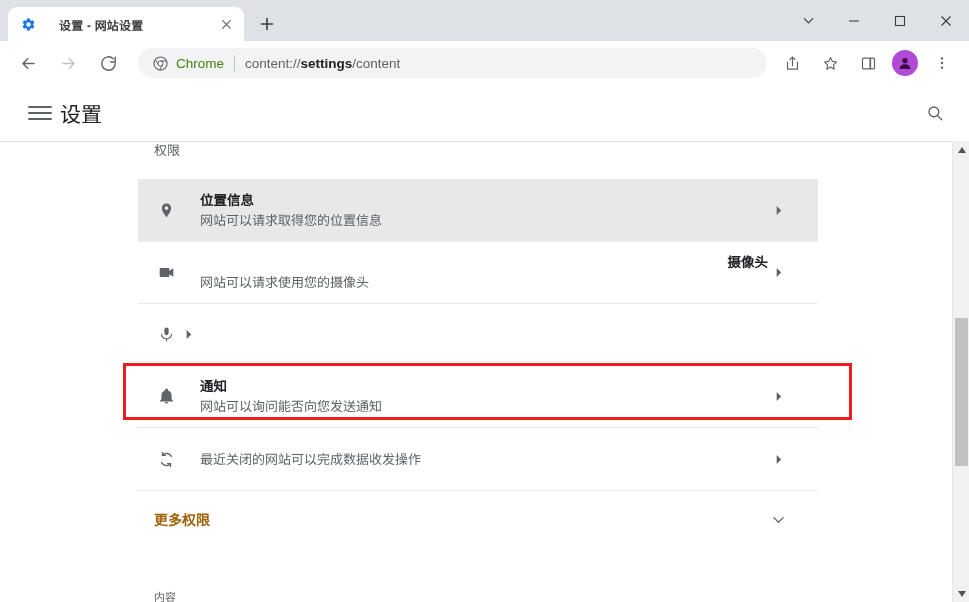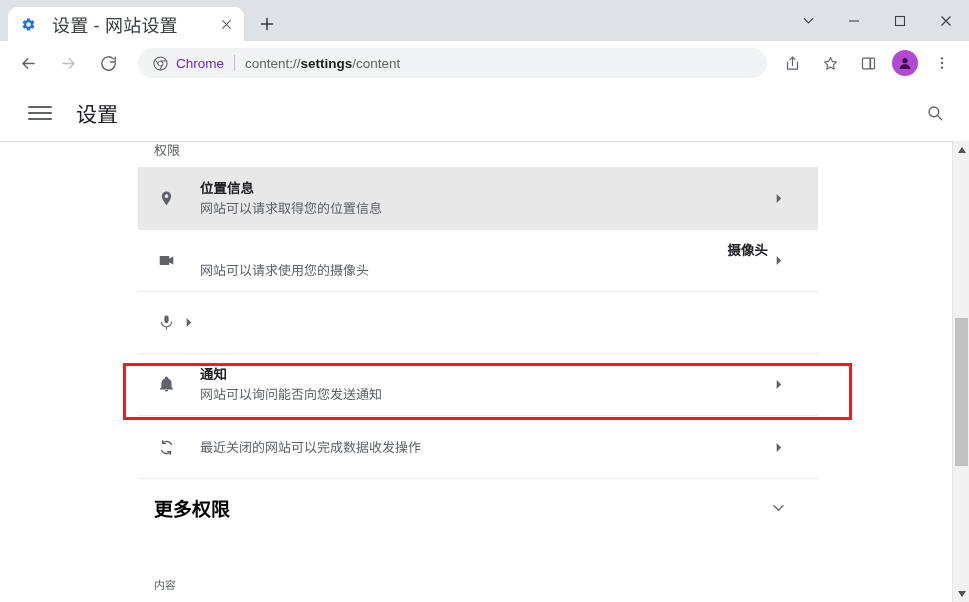--- a/index.html
+++ b/index.html
@@ -32,27 +32,28 @@
     padding: 0 8px 0 12px;
     position: relative;
   }
   .tab-favicon {
     width: 16px; height: 16px;
     flex: 0 0 16px;
     display: flex; align-items: center; justify-content: center;
   }
   .tab-title {
     flex: 1 1 auto;
-    font-size: 18px;
+    font-size: 12px;
     color: #3c4043;
     white-space: nowrap;
     overflow: hidden;
     text-overflow: ellipsis;
-    margin-left: 16px;
+    margin-left: 23px;
     letter-spacing: .2px;
+    font-weight: bold;
   }
   .tab-close {
     width: 20px; height: 20px;
     flex: 0 0 20px;
     border-radius: 50%;
     display: flex; align-items: center; justify-content: center;
     color: #5f6368;
   }
   .newtab {
     width: 28px; height: 28px;
@@ -99,21 +100,21 @@
     background: #f1f3f4;
     border-radius: 16px;
     display: flex;
     align-items: center;
     padding: 0 14px;
     margin: 0 6px 0 10px;
     min-width: 0;
   }
   .omni-chrome-icon { width:16px;height:16px;flex:0 0 16px;display:flex;align-items:center;justify-content:center; }
   .omni-chip-label {
-    font-size: 13.5px; color: #6d28d9;
+    font-size: 13.5px; color: #4d7c0f;
     margin-left: 8px; white-space: nowrap;
   }
   .omni-sep {
     width: 1px; height: 16px;
     background: #bdc1c6;
     margin: 0 10px;
     flex: 0 0 1px;
   }
   .omni-url {
     font-size: 13.5px;
@@ -153,21 +154,21 @@
   .hamburger {
     width: 24px; height: 24px;
     display: flex; flex-direction: column; justify-content: center;
     gap: 4px;
     margin-left: 4px;
   }
   .hamburger i { display:block; height: 2px; background: #5f6368; border-radius:1px; }
   .settings-title {
     font-size: 21px;
     color: #202124;
-    margin-left: 24px;
+    margin-left: 8px;
     font-weight: 400;
   }
   .header-search {
     position: absolute;
     right: 20px; top: 50%;
     transform: translateY(-50%);
     width: 28px; height: 28px;
     display: flex; align-items: center; justify-content: center;
     color: #5f6368;
   }
@@ -188,21 +189,21 @@
   .page {
     position: absolute;
     left: 138px;
     top: 0;
     width: 680px;
   }
   .section-label {
     font-size: 13px;
     color: #5f6368;
     padding: 0 0 0 16px;
-    height: 26px;
+    height: 38px;
     line-height: 20px;
     overflow: hidden;
   }
   .card {
     background: #ffffff;
     border-top: 1px solid #e8eaed;
     border-bottom: 1px solid #e8eaed;
   }
   .row {
     display: flex;
@@ -249,22 +250,22 @@
   .expander {
     display: flex;
     align-items: center;
     height: 56px;
     background: #fff;
     padding: 0 18px 0 0;
   }
   .expander-label {
     flex: 1 1 auto;
     margin-left: 16px;
-    font-size: 19px;
-    color: #000000;
+    font-size: 14px;
+    color: #a16207;
     font-weight: 700;
   }
   .expander-arrow {
     width: 20px; height: 20px;
     flex: 0 0 20px;
     color: #5f6368;
     display:flex;align-items:center;justify-content:center;
     margin-right: 12px;
   }
   .section-header2 {

